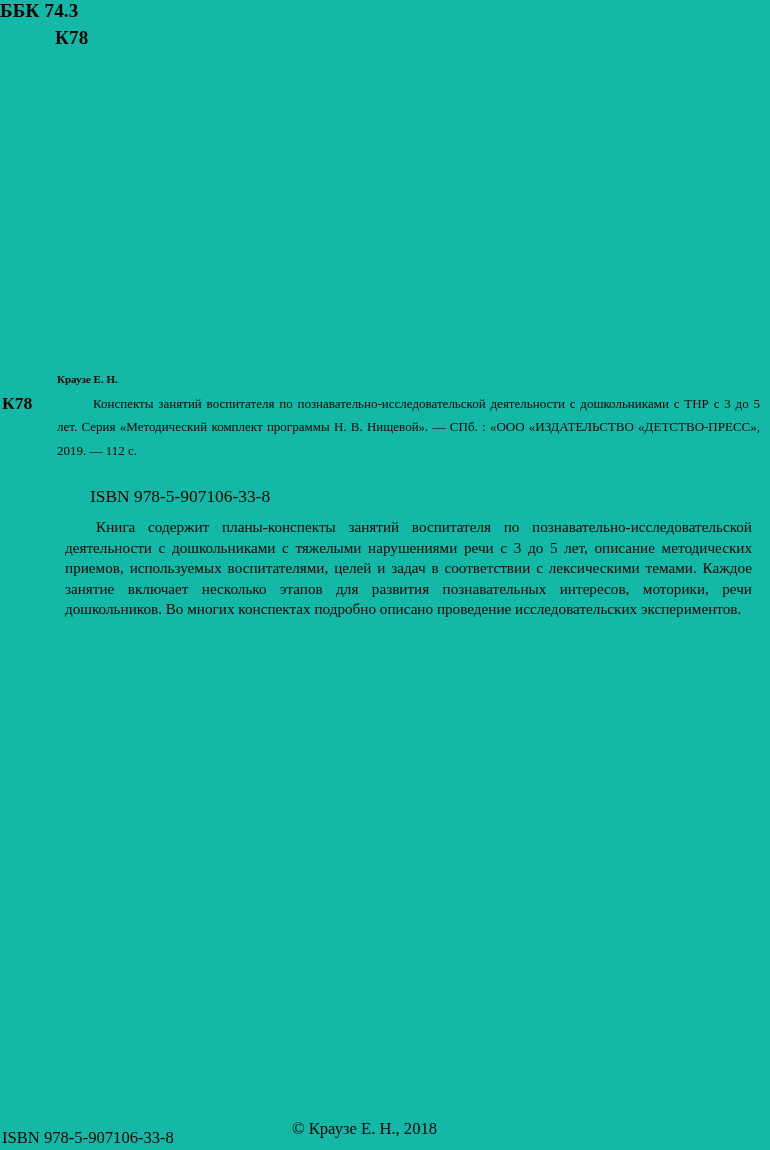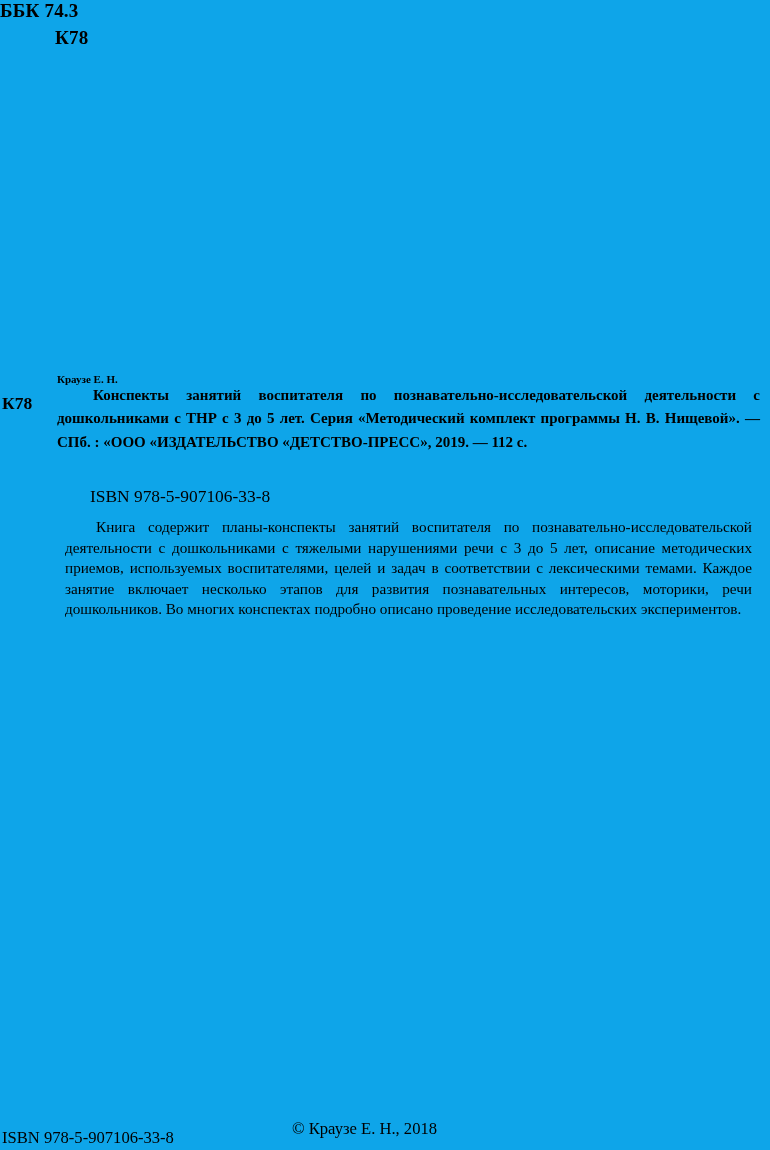--- a/index.html
+++ b/index.html
@@ -9,21 +9,21 @@
   }
   body {
     font-family: "Liberation Serif", "DejaVu Serif", serif;
     color: #000000;
   }
   .page {
     position: relative;
     width: 770px;
     height: 1150px;
     overflow: hidden;
-    background: #0ea5e9;
+    background: #14b8a6;
   }
 
   
   .bbk-block {
     position: absolute;
     left: 0px;
     top: -3px;
     font-weight: bold;
     font-size: 19px;
     line-height: 27px;
@@ -52,28 +52,27 @@
     position: absolute;
     left: 2px;
     top: 24px;
     font-weight: bold;
     font-size: 17.5px;
     line-height: 22px;
   }
   .biblio-body {
     position: absolute;
     left: 57px;
-    top: 16px;
+    top: 24px;
     width: 703px;
-    font-size: 15px;
+    font-size: 13px;
     line-height: 23.4px;
     text-align: justify;
     text-indent: 36px;
     hyphens: none;
-    font-weight: bold;
   }
   .isbn-inner {
     position: absolute;
     left: 57px;
     top: 117px;
     width: 703px;
     font-size: 17.4px;
     line-height: 23.4px;
     text-indent: 33px;
   }

